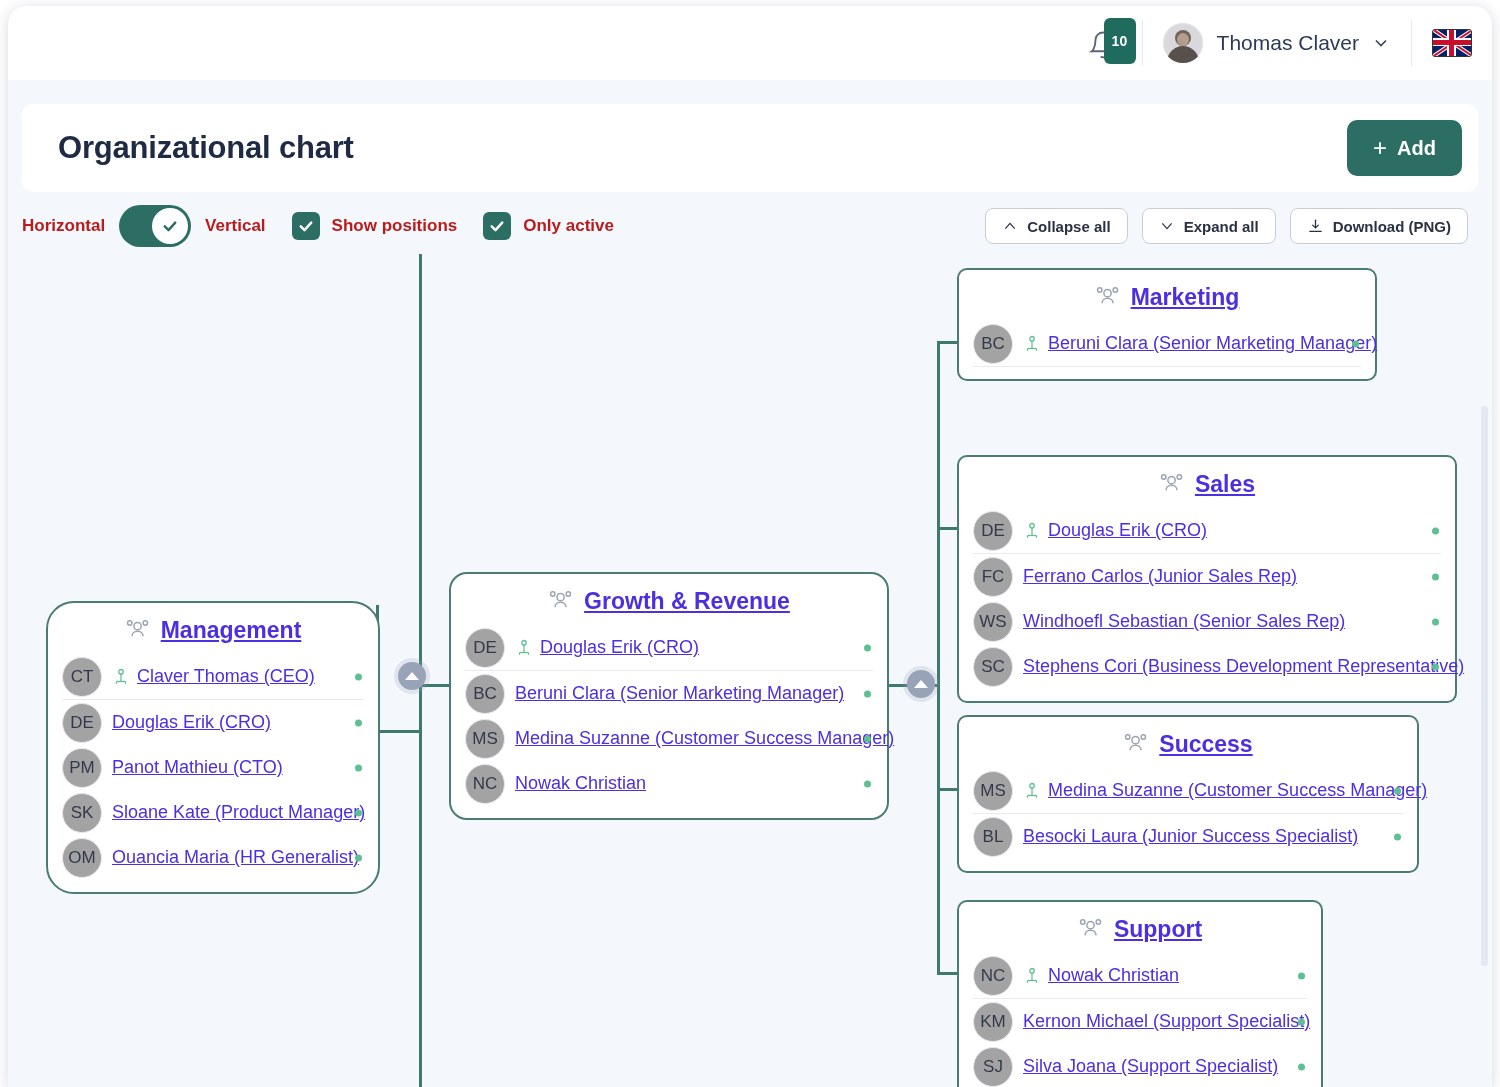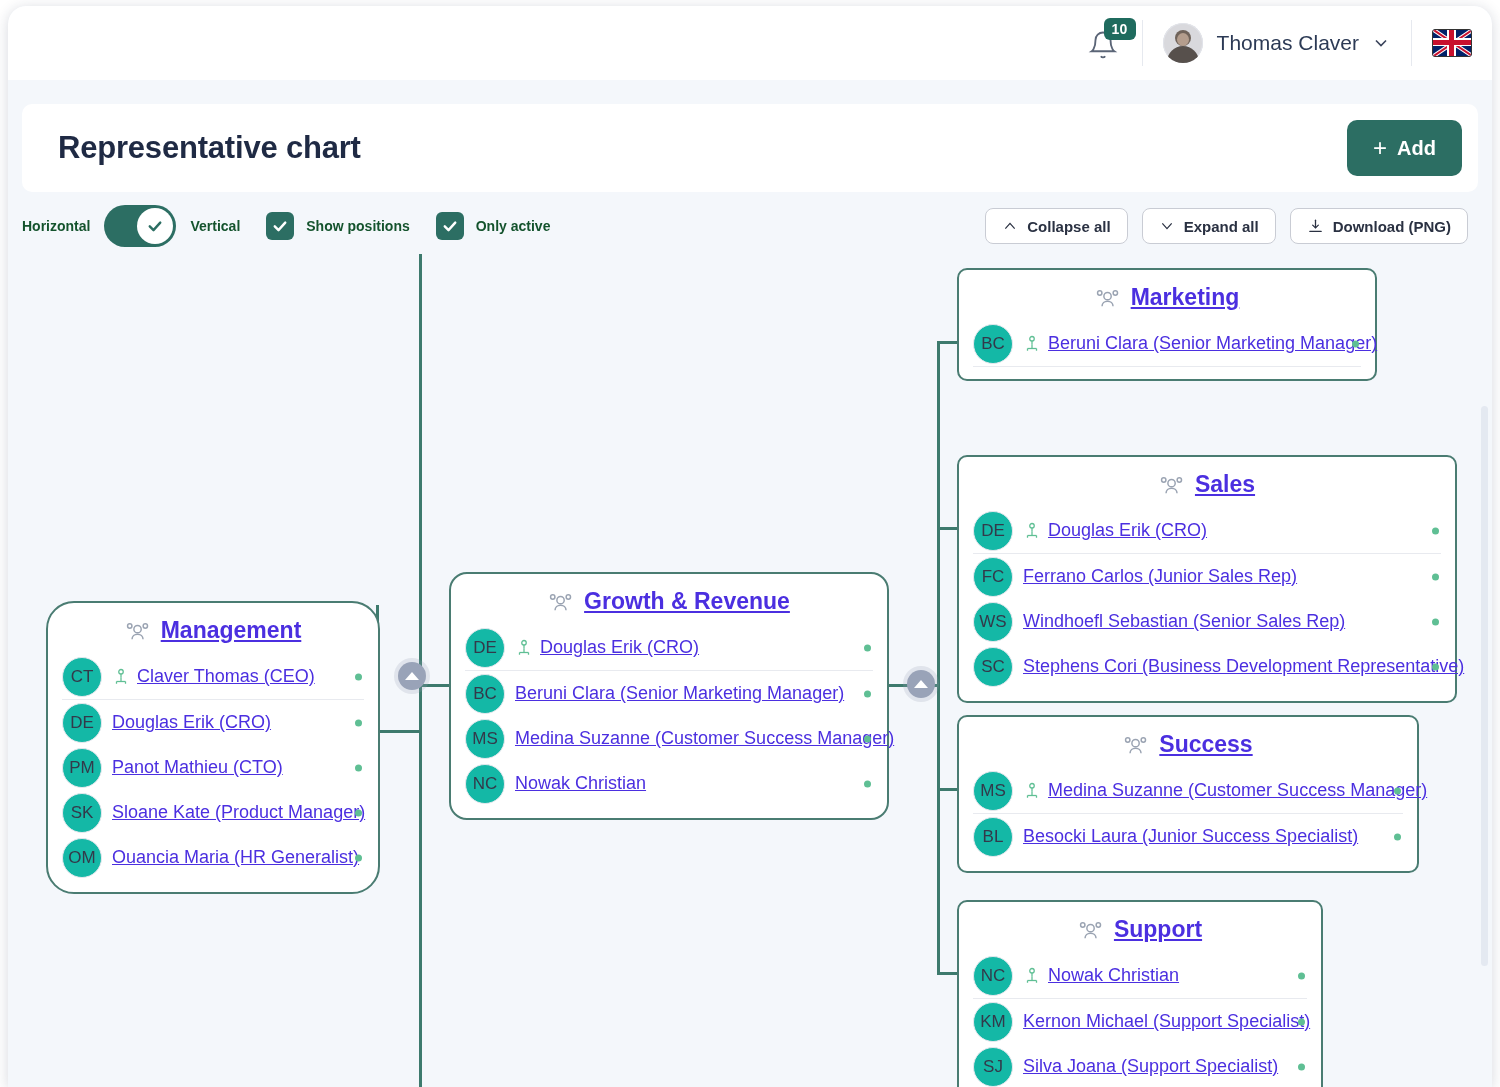--- a/index.html
+++ b/index.html
@@ -28,21 +28,21 @@
     display: flex; align-items: center; justify-content: flex-end;
   }
   .topbar-right { display: flex; align-items: center; height: 100%; }
   .tb-cell { display: flex; align-items: center; height: 46px; padding: 0 20px; }
   .tb-div { width: 1px; height: 46px; background: #e6e9ef; }
 
   .bell-wrap { position: relative; width: 34px; height: 34px; }
   .bell-wrap svg { position: absolute; left: 0; top: 4px; }
   .badge {
     position: absolute; right: -14px; top: -8px;
-    min-width: 20px; height: 22px; padding: 0 6px;
+    min-width: 20px; height: 22px; padding: 12px 6px;
     background: #1f6b5e; color: #ffffff;
     border-radius: 6px;
     font-size: 14px; font-weight: 700;
     display: flex; align-items: center; justify-content: center;
     letter-spacing: .2px;
   }
   .avatar {
     width: 40px; height: 40px; border-radius: 50%;
     background: #d9d9dd; overflow: hidden; position: relative;
     box-shadow: 0 0 0 1px #e2e4ea inset;
@@ -87,21 +87,21 @@
     font-family: "Liberation Sans", sans-serif;
     display: flex; align-items: center; gap: 10px; cursor: pointer;
   }
   .add-btn .plus { font-size: 24px; font-weight: 400; line-height: 1; }
 
   
   .toolbar {
     position: absolute; left: 0; top: 196px; width: 1484px; height: 48px;
   }
   .toolbar-left { position: absolute; left: 14px; top: 0; display: flex; align-items: center; gap: 0; height: 48px; }
-  .tl-label { font-size: 14px; font-weight: 700; color: #14532d; }
+  .tl-label { font-size: 17px; font-weight: 700; color: #b91c1c; }
   .switch {
     width: 72px; height: 42px; border-radius: 21px; background: #2c6e63;
     margin: 0 14px; position: relative; cursor: pointer; flex: none;
   }
   .switch .knob {
     position: absolute; right: 3px; top: 3px; width: 36px; height: 36px;
     border-radius: 50%; background: #fff;
     display: flex; align-items: center; justify-content: center;
   }
   .cbox {
@@ -141,34 +141,34 @@
     border-bottom: 8px solid #ffffff;
   }
 
   .node {
     position: absolute; background: #ffffff;
     border: 2px solid #4a7c72; border-radius: 10px;
     box-sizing: border-box; z-index: 4;
     padding: 14px 14px 12px 14px;
   }
   .node-title {
-    display: flex; align-items: center; justify-content: center;
+    display: flex; align-items: flex-start; justify-content: center;
     gap: 10px; margin-bottom: 10px;
   }
   .node-title .tname {
     font-size: 23px; font-weight: 700; color: #4b2fe0;
     text-decoration: underline; cursor: pointer;
   }
   .row {
     display: flex; align-items: center; height: 45px; position: relative;
   }
   .row.lead { border-bottom: 1px solid #e8eaef; }
   .initials {
     width: 38px; height: 38px; border-radius: 50%;
-    border: 1px solid #e6e8ee; background: #14b8a6;
+    border: 1px solid #e6e8ee; background: #a3a3a3;
     display: flex; align-items: center; justify-content: center;
     font-size: 17px; color: #33394a; flex: none; margin-right: 10px;
   }
   .mgr-icon { margin-right: 7px; display: flex; align-items: center; flex: none; }
   .pname {
     font-size: 18px; color: #4b2fe0; text-decoration: underline;
     cursor: pointer; white-space: nowrap;
   }
   .status-dot {
     position: absolute; right: 2px; top: 50%; transform: translateY(-50%);
@@ -224,21 +224,21 @@
             <i class="fl-cw-v"></i>
           <i class="fl-cr-h"></i>
             <i class="fl-cr-v"></i>
         </span>
       </div>
 
     </div>
   </div>
 
   <div class="page-header">
-    <div class="page-title">Representative chart</div>
+    <div class="page-title">Organizational chart</div>
     <button class="add-btn">
       <span class="plus">+</span>
       <span>Add</span>
     </button>
   </div>
 
   <div class="toolbar">
     <div class="toolbar-left">
       <span class="tl-label">Horizontal</span>
       <div class="switch">

